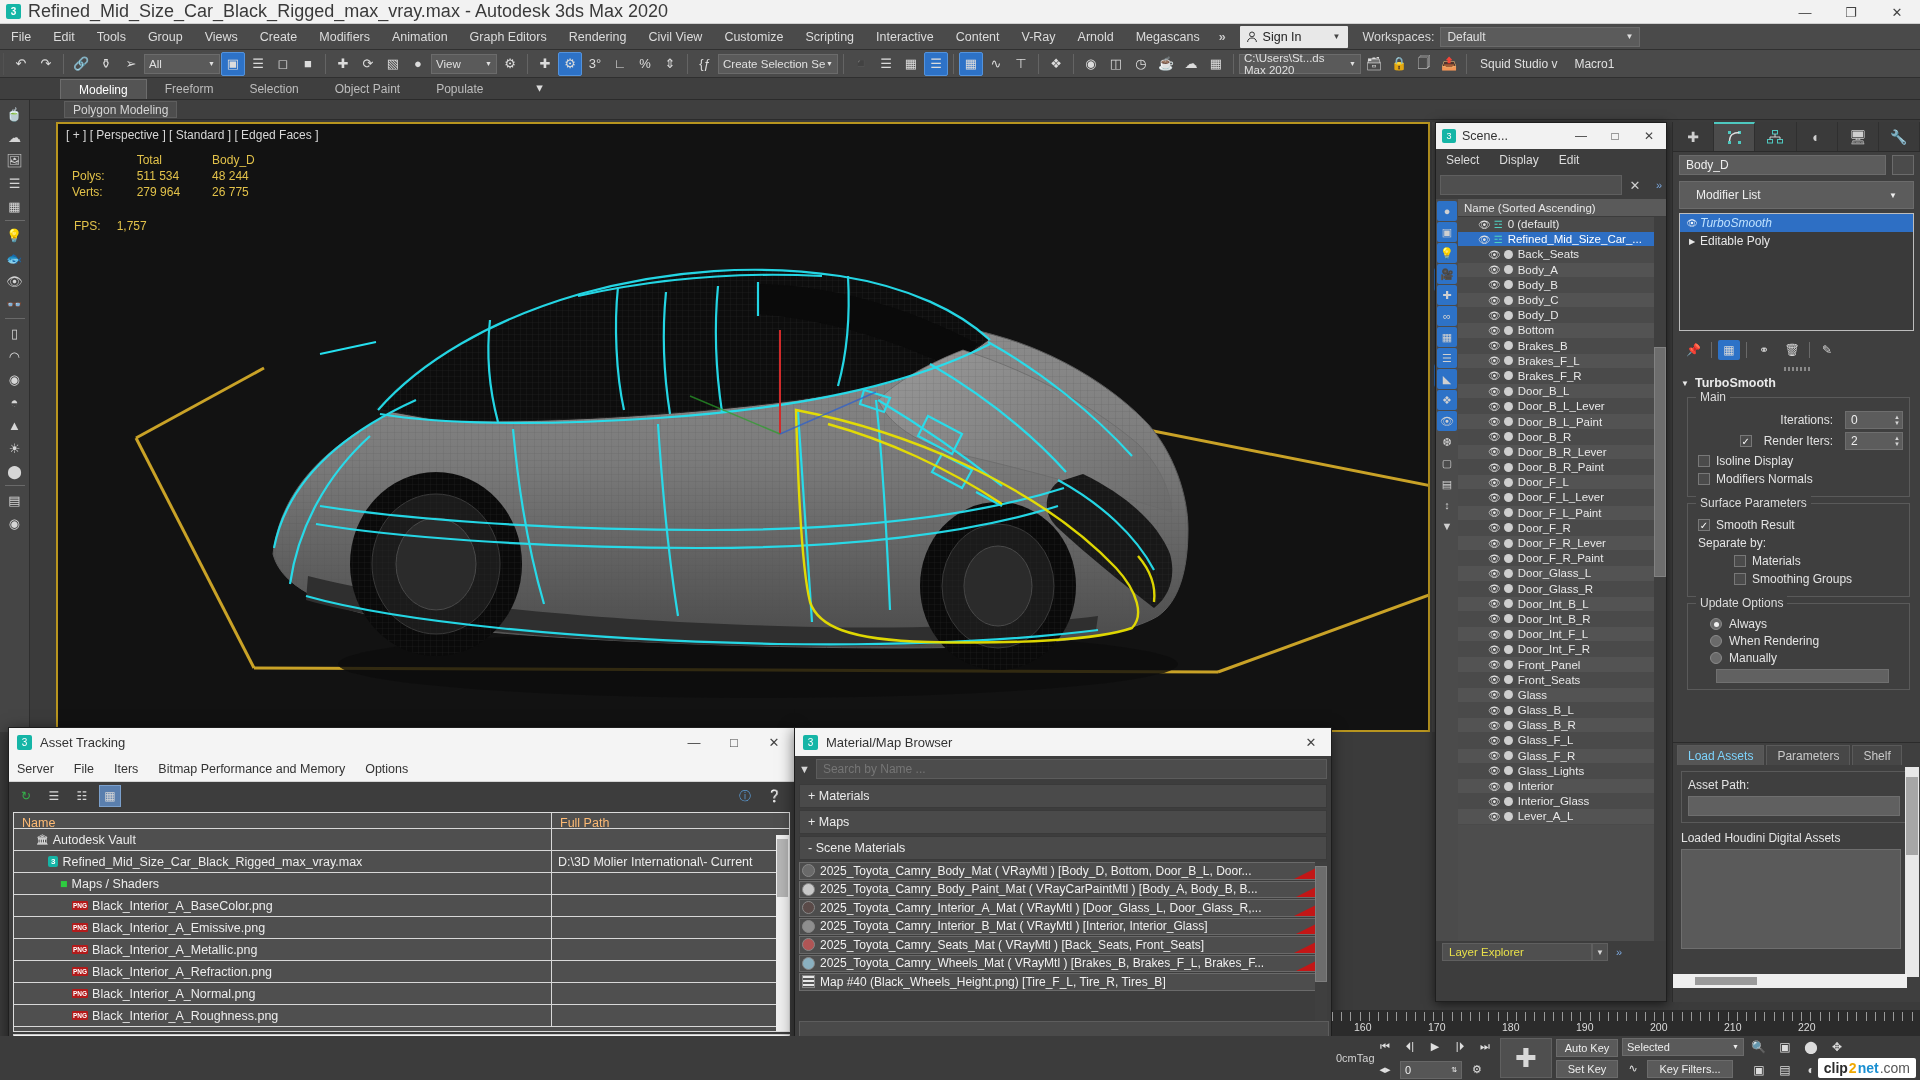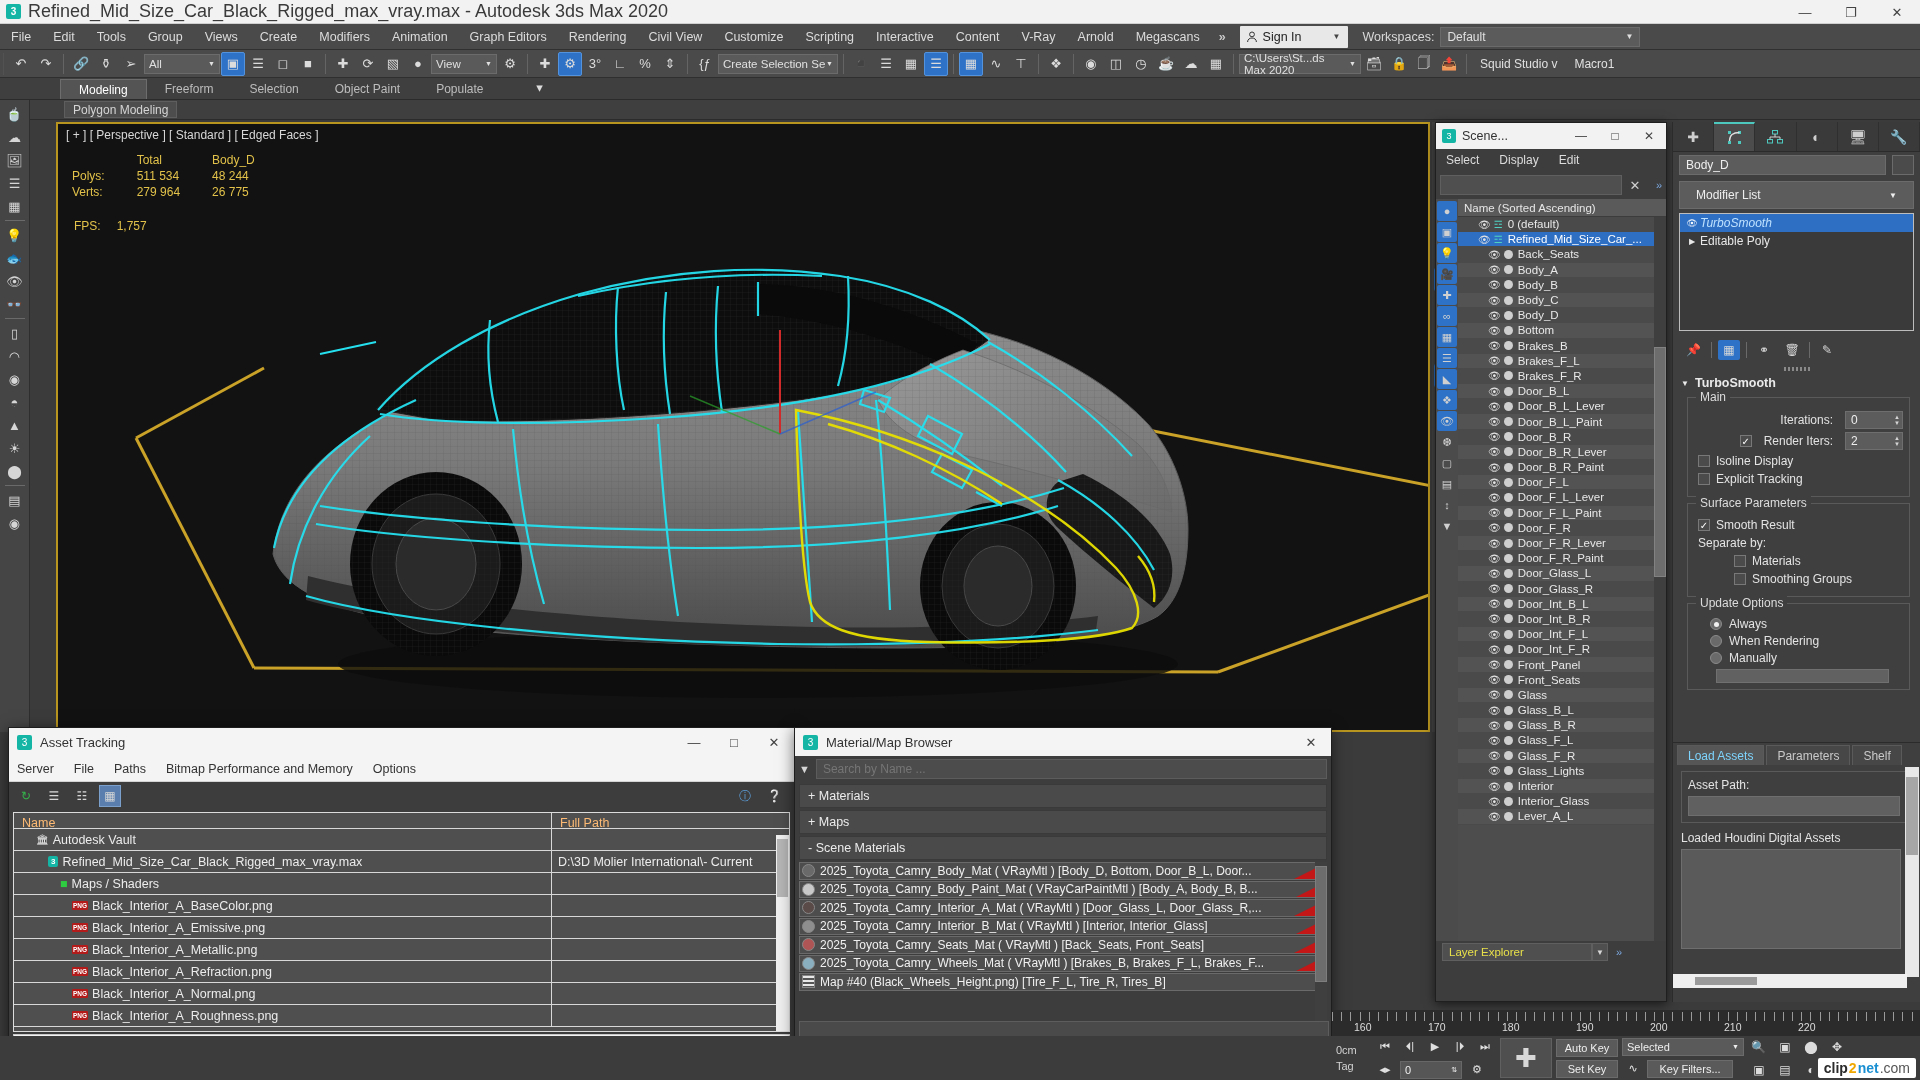--- a/index.html
+++ b/index.html
@@ -250,21 +250,21 @@
     overflow:hidden;
   }
   .tl-ticks{ position:absolute;left:0;top:2px;width:588px;height:9px;
     background:repeating-linear-gradient(90deg,#9a9a9a 0 1px,transparent 1px 9.2px);}
   .tl-nums{ position:absolute;left:0;top:11px;width:588px;height:14px;color:#dcdcdc;font-size:10.5px;}
   .tl-nums span{ position:absolute;top:0;}
   .statusbar{
     position:absolute;left:1332px;top:1036px;width:588px;height:44px;background:#3c3c3c;
     display:flex;align-items:center;gap:4px;padding-left:4px;
   }
-  .sb-unit{ width:34px;font-size:11px;color:#d2d2d2;display:flex;flex-direction:column;line-height:16px;}
+  .sb-unit{ width:34px;font-size:11px;color:#d2d2d2;display:flex;flex-direction:row;line-height:16px;}
   .sb-btn{ width:22px;height:20px;display:flex;align-items:center;justify-content:center;font-size:11px;color:#e0e0e0;}
   .sb-field{ width:62px;height:18px;background:#565656;border:1px solid #676767;color:#eee;font-size:11px;display:flex;align-items:center;padding:0 4px;justify-content:space-between;}
   .sb-bigplus{ width:52px;height:40px;background:#4f4f4f;border:1px solid #606060;display:flex;align-items:center;justify-content:center;font-size:26px;color:#d8d8d8;}
   .sb-key{ width:62px;height:18px;background:#5a5a5a;border:1px solid #6b6b6b;color:#eee;font-size:11px;display:flex;align-items:center;justify-content:center;}
   .sb-sel{ width:122px;height:18px;background:#5a5a5a;border:1px solid #6b6b6b;color:#eee;font-size:11px;display:flex;align-items:center;justify-content:space-between;padding:0 4px;}
   .sb-kf{ width:86px;height:18px;background:#5a5a5a;border:1px solid #6b6b6b;color:#eee;font-size:11px;display:flex;align-items:center;justify-content:center;}
   .navcube{ display:flex;gap:4px;align-items:center;}
   .navb{ width:22px;height:20px;display:flex;align-items:center;justify-content:center;font-size:12px;color:#dcdcdc;}
 
   .watermark{
@@ -990,21 +990,21 @@
           <span>2</span>
           <span class="ar">▲<br>▼</span>
         </div>
       </div>
       <div class="cb">
         <span class="box"></span>
         <span>Isoline Display</span>
       </div>
       <div class="cb">
         <span class="box"></span>
-        <span>Explicit Tracking</span>
+        <span>Modifiers Normals</span>
       </div>
     </div>
 
     <div class="grp">
       <span class="lg">Surface Parameters</span>
       <div class="cb">
         <span class="box">✓</span>
         <span>Smooth Result</span>
       </div>
       <div style="font-size:12px;color:#e4e4e4;margin:2px 0 2px 4px">Separate by:</div>
@@ -1062,21 +1062,21 @@
       <span>Asset Tracking</span>
       <div style="margin-left:auto;display:flex">
         <div class="at-wb">—</div>
         <div class="at-wb">□</div>
         <div class="at-wb">✕</div>
       </div>
     </div>
     <div class="at-menu">
       <span>Server</span>
       <span>File</span>
-      <span>Paths</span>
+      <span>Iters</span>
       <span>Bitmap Performance and Memory</span>
       <span>Options</span>
     </div>
     <div class="at-tools">
       <div class="at-tb" style="color:#35b34b">↻</div>
       <div class="at-tb">☰</div>
       <div class="at-tb">☷</div>
       <div class="at-tb on">▦</div>
       <div style="margin-left:auto;display:flex;gap:8px;padding-right:8px">
         <div class="at-tb" style="color:#5a9bd5">ⓘ</div>

